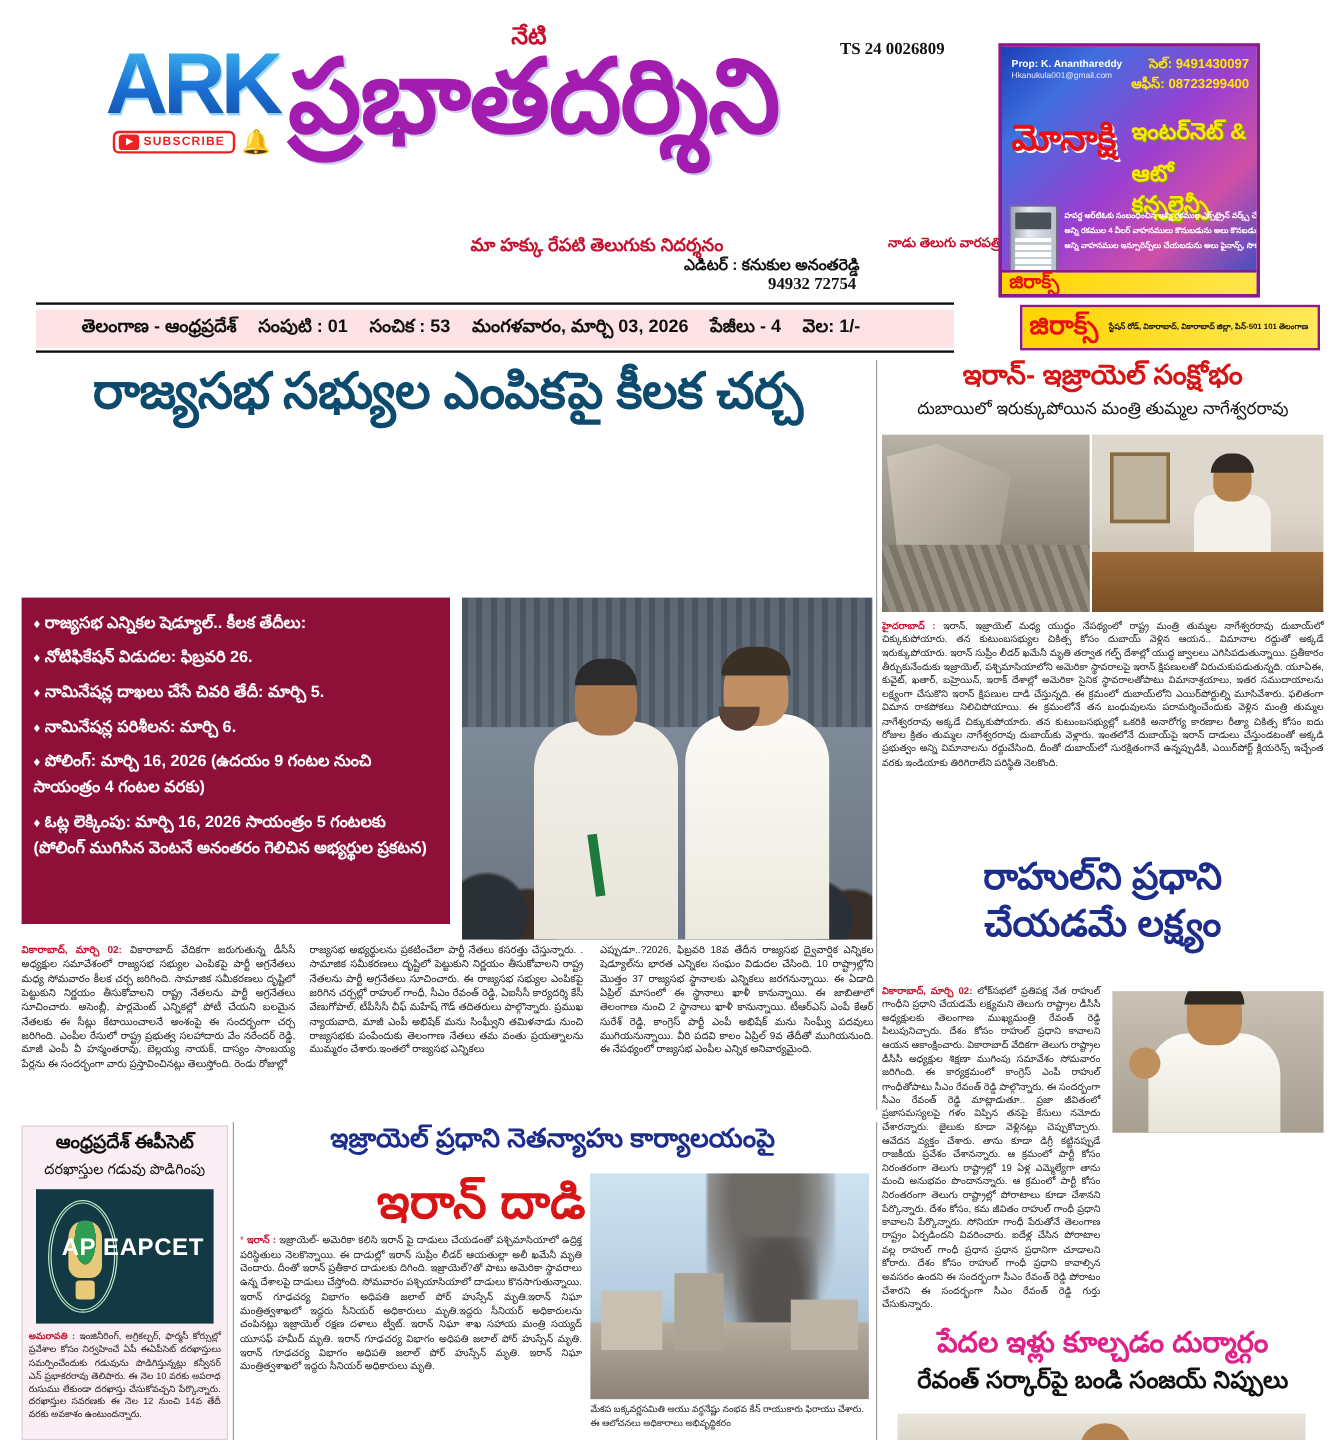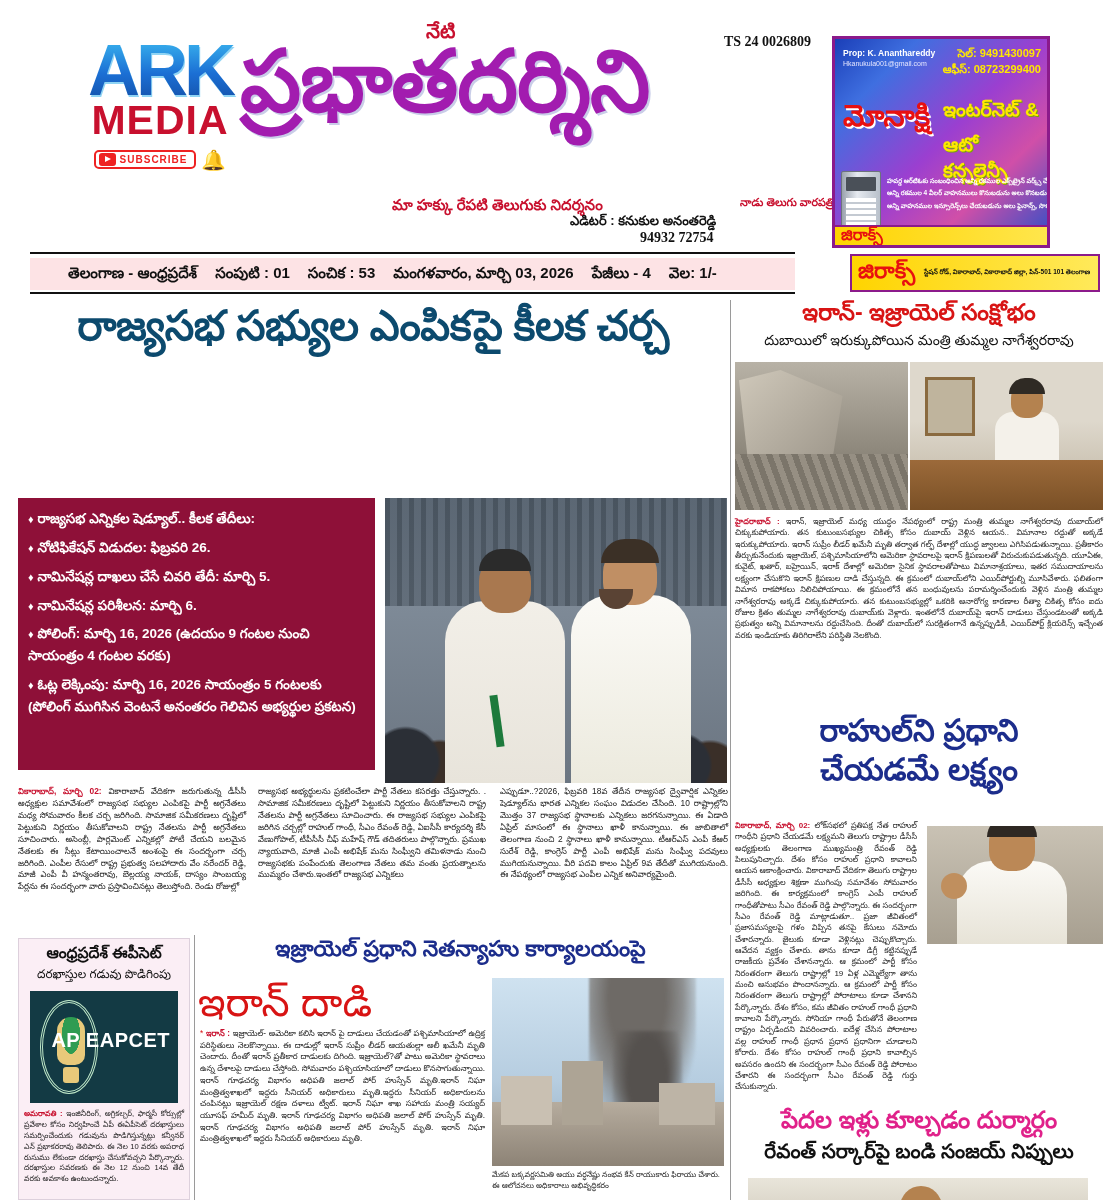--- a/index.html
+++ b/index.html
@@ -71,21 +71,21 @@
     position:absolute; left:80px; top:200px;
     font-size:23px; font-weight:bold; color:#111;
     font-family:"Liberation Serif", serif;
   }
   .phone {
     position:absolute; left:400px; top:202px;
     font-size:14px; font-weight:bold; color:#111;
     font-family:"Liberation Serif", serif;
   }
   .ts-number {
-    position:absolute; left:724px; top:34px;
+    position:absolute; left:700px; top:34px;
     font-size:14px; font-weight:bold; color:#111;
     font-family:"Liberation Serif", serif;
   }
 
   
   .ad-box {
     position:absolute; left:832px; top:36px; width:218px; height:212px;
     border:3px solid #8b1a8b;
     background:linear-gradient(135deg,#1b3fb8 0%, #3f6fe0 20%, #9b3fd0 50%, #d04fa8 72%, #2b4fc8 100%);
     overflow:hidden;
@@ -370,21 +370,21 @@
   }
   .eapcet-text { margin-top:6px; font-size:7.6px; line-height:1.42; color:#1a1a1a; text-align:justify; }
 
   
   .iran-h-blue {
     position:absolute; left:198px; top:936px; width:525px;
     font-size:22px; font-weight:bold; color:#1c2d8c; text-align:center;
   }
   .iran-h-red {
     position:absolute; left:198px; top:980px; width:290px;
-    font-size:40px; font-weight:normal; color:#d81414; text-align:left;
+    font-size:40px; font-weight:bold; color:#d81414; text-align:right;
   }
   .iran-body {
     position:absolute; left:200px; top:1028px; width:285px;
     font-size:8.2px; line-height:1.43; color:#1a1a1a; text-align:justify;
   }
   .iran-photo {
     position:absolute; left:492px; top:978px; width:232px; height:188px;
     overflow:hidden; background:#bcd3e6;
   }
   .iran-photo .sky { position:absolute; inset:0; background:linear-gradient(180deg,#cfe2f0 0%, #b6cde0 55%, #8fa7ba 100%); }
@@ -412,21 +412,20 @@
 
   .vline { position:absolute; width:1px; background:#9a9a9a; }
 </style>
 </head>
 <body>
 
 <div class="masthead">
 
   <div class="ark-logo">
     <div class="ark-mark">ARK</div>
-    <div class="ark-media">MEDIA</div>
     <div class="subs-row">
       <div class="subs-btn">
         <span class="subs-play"></span>
         <span class="subs-txt">SUBSCRIBE</span>
       </div>
       <span class="bell">🔔</span>
     </div>
   </div>
 
   <div class="ts-number">TS 24 0026809</div>

